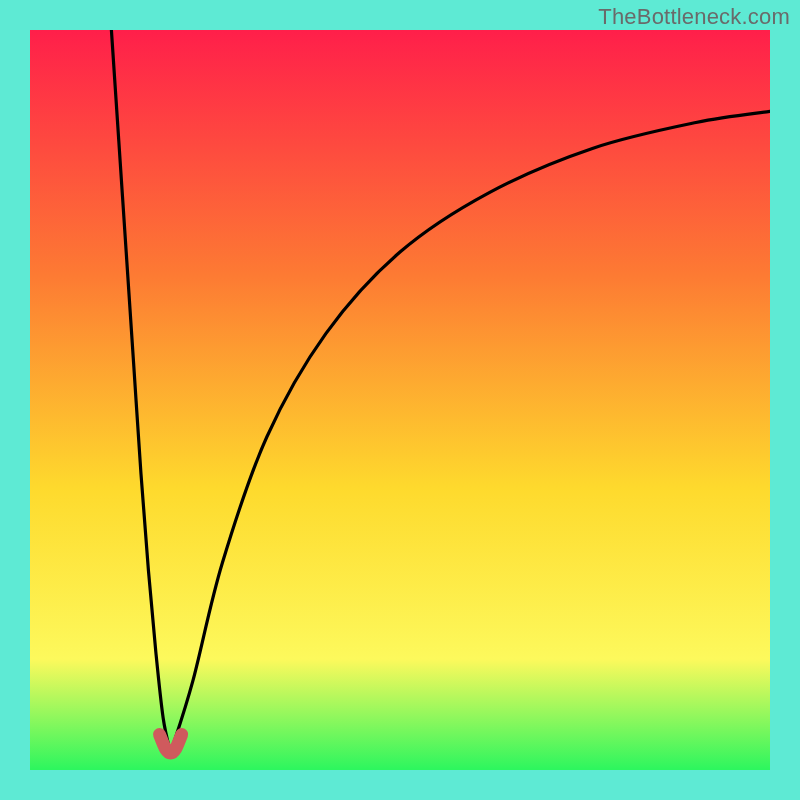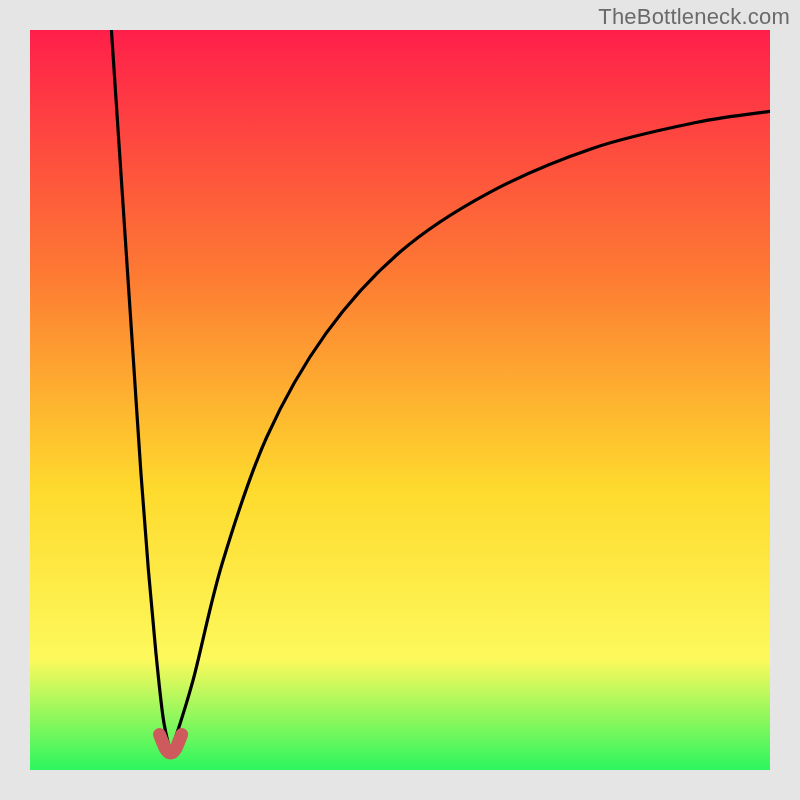--- a/index.html
+++ b/index.html
@@ -10,21 +10,21 @@
     overflow: hidden;
     background: #fff;
     font-family: Arial, Helvetica, sans-serif;
   }
   .frame {
     position: absolute;
     left: 0;
     top: 0;
     width: 800px;
     height: 800px;
-    background: #e5e5e5;
+    background: #5eead4;
   }
   .plot-area {
     position: absolute;
     left: 30px;
     top: 30px;
     width: 740px;
     height: 740px;
     overflow: hidden;
   }
   .watermark {

